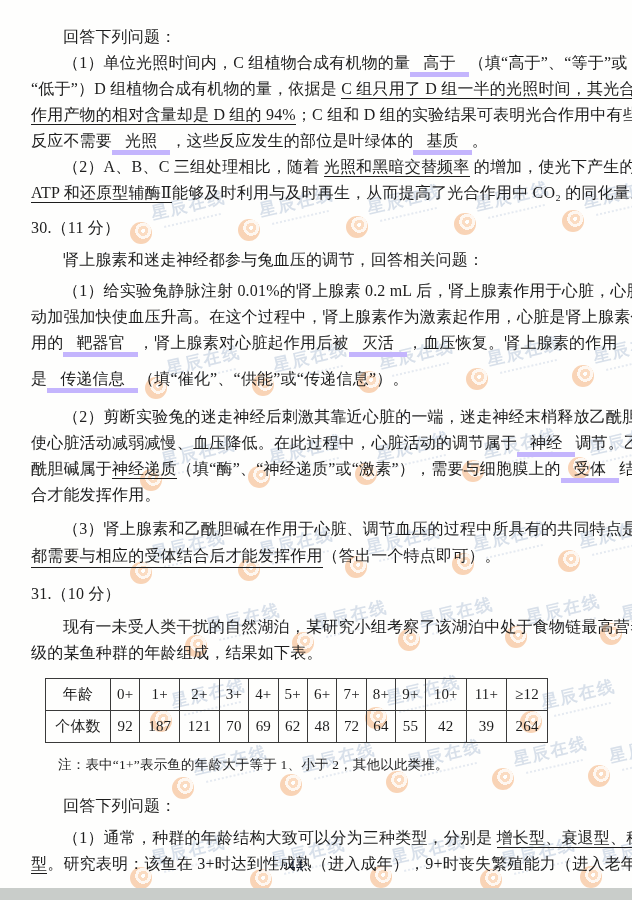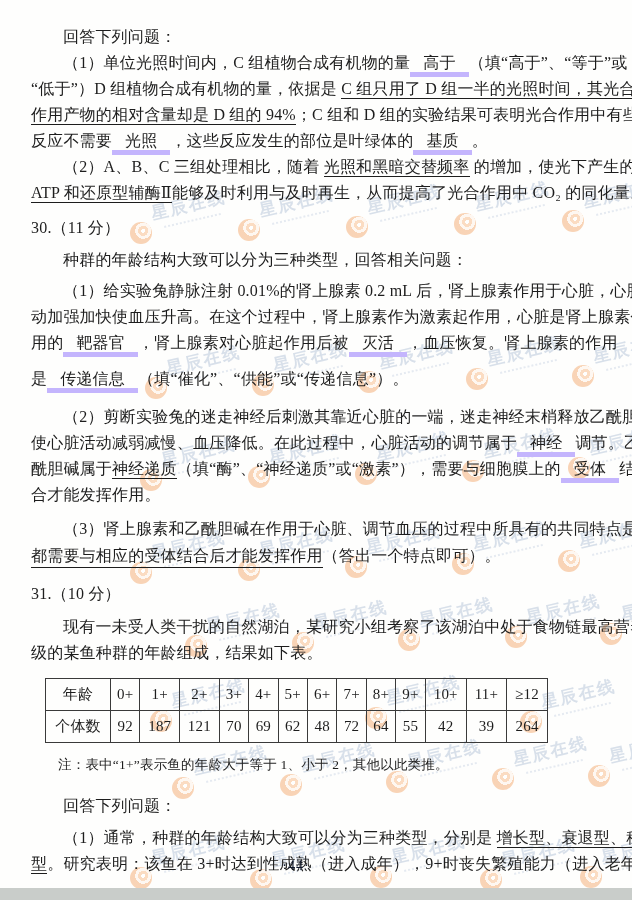--- a/index.html
+++ b/index.html
@@ -293,21 +293,21 @@
   <div id="doc">
     <div id="before">
         <div class="doc-line indent"><span>回答下列问题：</span></div>
         <div class="doc-line indent"><span>（1）单位光照时间内，C 组植物合成有机物的量</span><span class="blank">高于</span><span>（填“高于”、“等于”或</span></div>
         <div class="doc-line"><span>“低于”）D 组植物合成有机物的量，依据是 </span><span class="u">C 组只用了 D 组一半的光照时间，其光合</span></div>
         <div class="doc-line"><span class="u">作用产物的相对含量却是 D 组的 94%</span><span>；C 组和 D 组的实验结果可表明光合作用中有些</span></div>
         <div class="doc-line"><span>反应不需要</span><span class="blank">光照</span><span>，这些反应发生的部位是叶绿体的</span><span class="blank">基质</span><span>。</span></div>
         <div class="doc-line indent"><span>（2）A、B、C 三组处理相比，随着 </span><span class="u">光照和黑暗交替频率</span><span> 的增加，使光下产生的</span></div>
         <div class="doc-line"><span class="u">ATP 和还原型辅酶Ⅱ</span><span>能够及时利用与及时再生，从而提高了光合作用中 CO₂ 的同化量。</span></div>
         <div class="doc-line"><span>30.（11 分）</span></div>
-        <div class="doc-line indent"><span>种群的年龄结构大致可以分为三种类型，回答相关问题：</span></div>
+        <div class="doc-line indent"><span>肾上腺素和迷走神经都参与兔血压的调节，回答相关问题：</span></div>
         <div class="doc-line indent"><span>（1）给实验兔静脉注射 0.01%的肾上腺素 0.2 mL 后，肾上腺素作用于心脏，心脏活</span></div>
         <div class="doc-line"><span>动加强加快使血压升高。在这个过程中，肾上腺素作为激素起作用，心脏是肾上腺素作</span></div>
         <div class="doc-line"><span>用的</span><span class="blank">靶器官</span><span>，肾上腺素对心脏起作用后被</span><span class="blank">灭活</span><span>，血压恢复。肾上腺素的作用</span></div>
         <div class="doc-line"><span>是</span><span class="blank">传递信息</span><span>（填“催化”、“供能”或“传递信息”）。</span></div>
         <div class="doc-line indent"><span>（2）剪断实验兔的迷走神经后刺激其靠近心脏的一端，迷走神经末梢释放乙酰胆碱，</span></div>
         <div class="doc-line"><span>使心脏活动减弱减慢、血压降低。在此过程中，心脏活动的调节属于</span><span class="blank">神经</span><span>调节。乙</span></div>
         <div class="doc-line"><span>酰胆碱属于</span><span class="u">神经递质</span><span>（填“酶”、“神经递质”或“激素”），需要与细胞膜上的</span><span class="blank">受体</span><span>结</span></div>
         <div class="doc-line"><span>合才能发挥作用。</span></div>
         <div class="doc-line indent"><span>（3）肾上腺素和乙酰胆碱在作用于心脏、调节血压的过程中所具有的共同特点是</span></div>
         <div class="doc-line"><span class="u">都需要与相应的受体结合后才能发挥作用</span><span>（答出一个特点即可）。</span></div>

